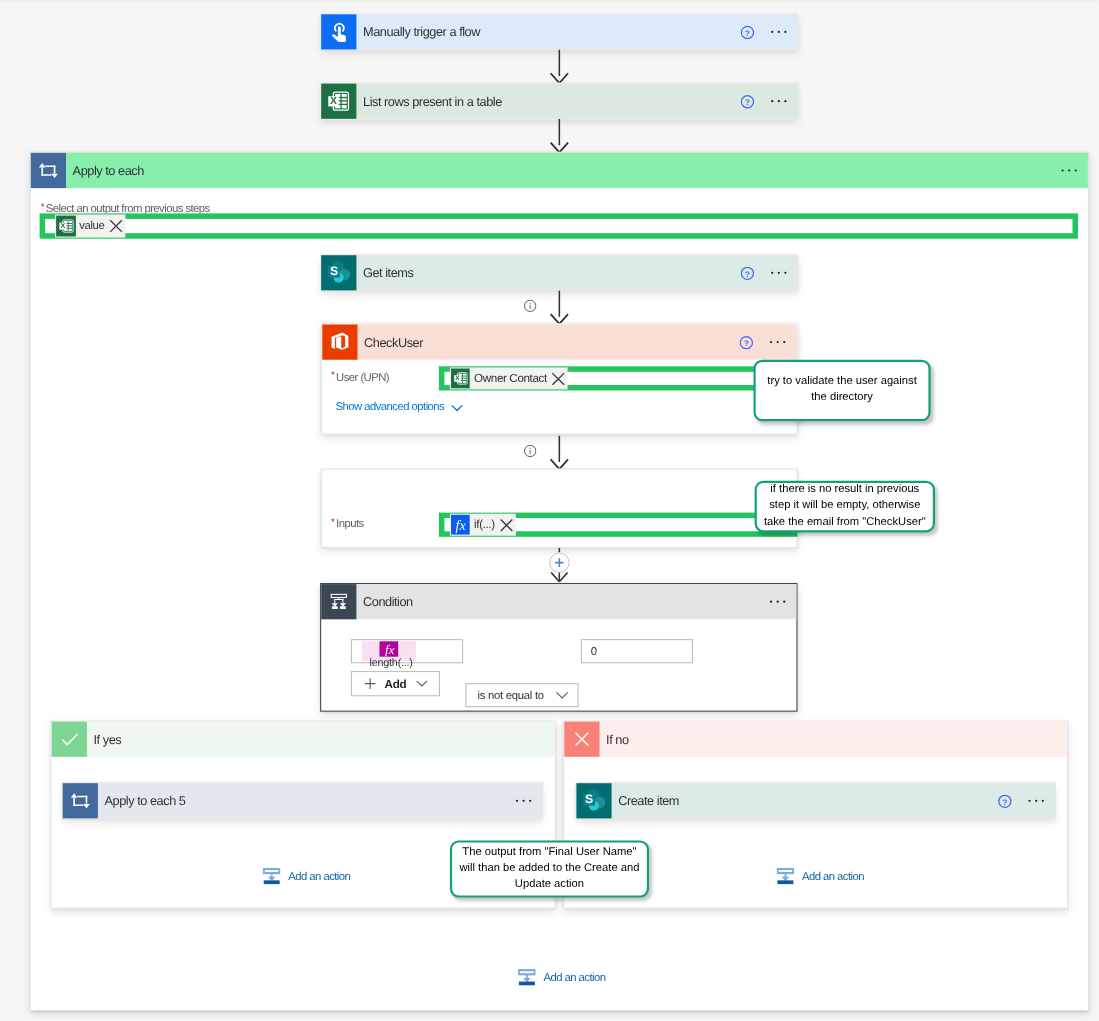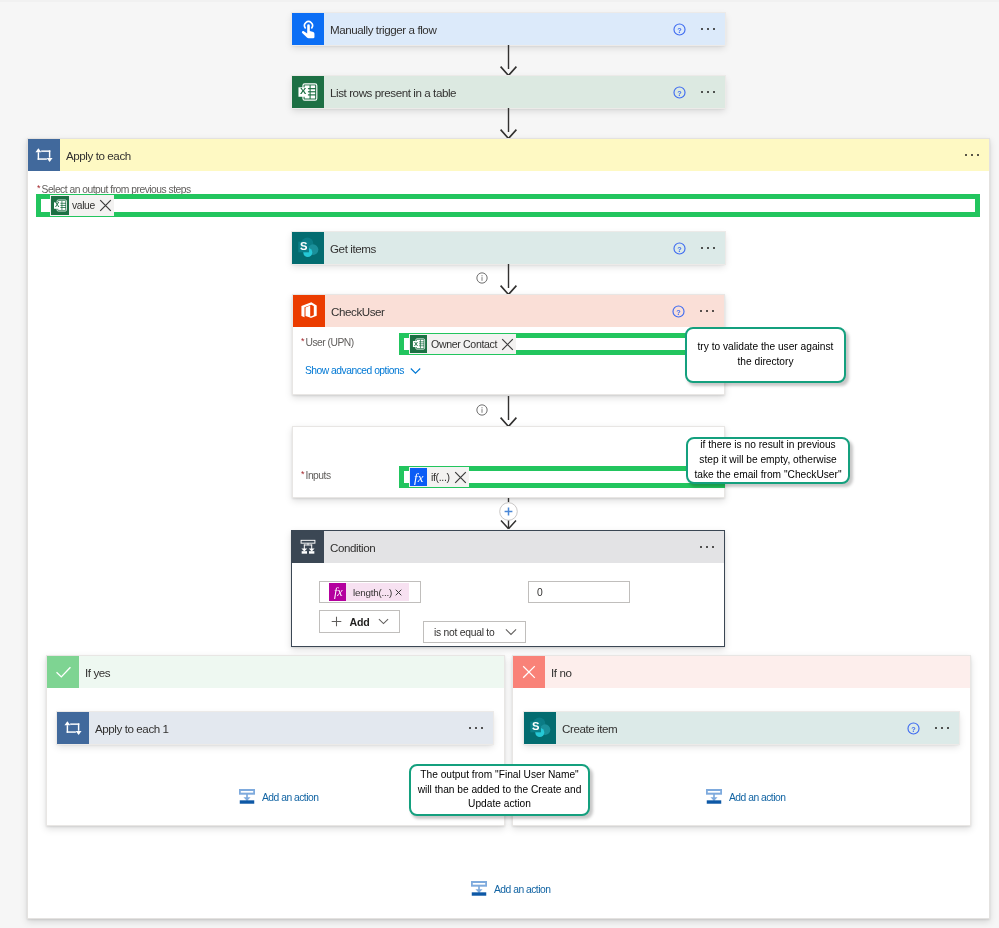--- a/index.html
+++ b/index.html
@@ -199,21 +199,21 @@
     </div>
   </div>
 </div>
 
 <svg class="arrow" style="left:496px; top:108px;" width="25" height="31">
   <path d="M12.5 0 V24" stroke="#323130" stroke-width="1.4" fill="none"></path>
   <path d="M12.5 30.5 4.6 21.6 M12.5 30.5 20.4 21.6" stroke="#323130" stroke-width="1.6" fill="none"></path>
 </svg>
 
 <div class="card" id="loop-box" style="left:27px; top:138px; width:963px; height:781px; border:1px solid #e4e2e0; background:#fff;">
-  <div class="card-head" style="background:#fef9c3; height:32px;">
+  <div class="card-head" style="background:#86efac; height:32px;">
     <div class="card-icon" style="background:#41699c;">
       <svg width="20" height="20">
           <use href="#ic-loop"></use>
         </svg>
     </div>
     <div class="card-title">Apply to each</div>
     <div class="card-actions">
       <div class="dots">
           <i></i>
           <i></i>
@@ -367,21 +367,21 @@
       <div class="dots">
           <i></i>
           <i></i>
           <i></i>
         </div>
     </div>
   </div>
 </div>
 
 <div style="position:absolute; left:319px; top:581px; width:102px; height:22px; border:1px solid #c0bebc; background:#fff; display:flex; align-items:center;">
-  <div style="display:flex; align-items:center; background:#f7e1f1; height:18px; margin-left:9px;">
+  <div style="display:flex; align-items:center; background:#f7e1f1; height:18px; margin-left:9px;flex-direction:column;">
     <div style="background:#b4009e; width:17px; height:18px; display:flex; align-items:center; justify-content:center;">
       <svg width="14" height="14">
           <use href="#ic-fx"></use>
         </svg>
     </div>
     <div style="font-size:9.8px; color:#323130; padding:0 3px 0 7px; white-space:nowrap; letter-spacing:-0.2px;">length(...)</div>
     <svg width="7" height="7" style="margin-right:7px;">
       <path d="M0.7 0.7 6.3 6.3 M6.3 0.7 0.7 6.3" stroke="#3a3a3a" stroke-width="1.0" fill="none"></path>
     </svg>
   </div>
@@ -416,21 +416,21 @@
     <div class="card-title">If yes</div>
   </div>
 </div>
 <div class="card" style="left:57px; top:712px; width:436px; height:32px; border:none; background:#e3e8ef; box-shadow:0 0 0 1px #eceae8, 0 0.6px 1.8px rgba(0,0,0,.10), 0 3.2px 7.2px rgba(0,0,0,.13);">
   <div class="card-head">
     <div class="card-icon" style="background:#41699c;">
       <svg width="20" height="20">
           <use href="#ic-loop"></use>
         </svg>
     </div>
-    <div class="card-title">Apply to each 1</div>
+    <div class="card-title">Apply to each 5</div>
     <div class="card-actions">
       <div class="dots">
           <i></i>
           <i></i>
           <i></i>
         </div>
     </div>
   </div>
 </div>
 <div style="position:absolute; left:239px; top:789px; display:flex; align-items:center; gap:7px;">

